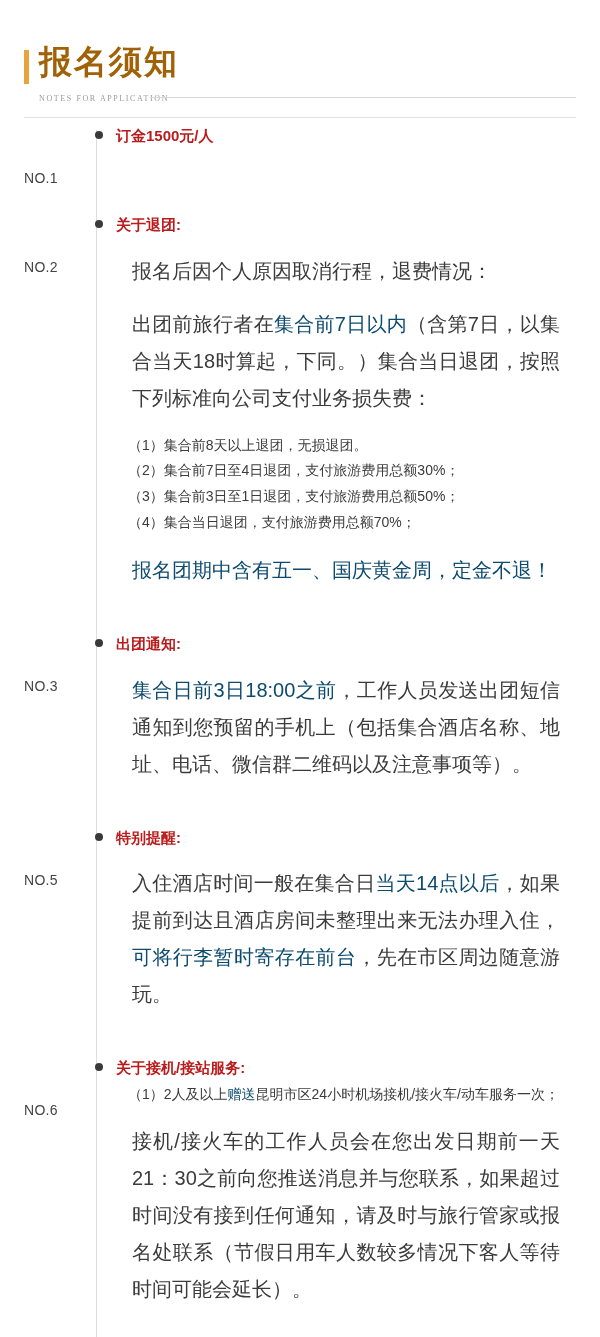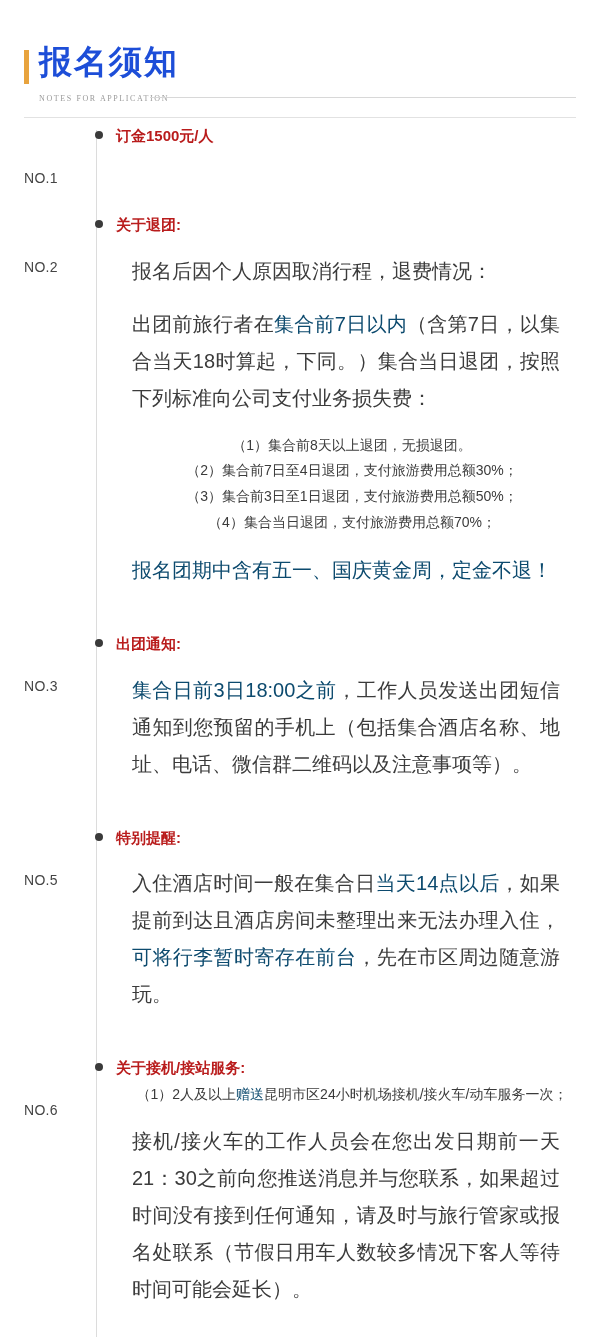--- a/index.html
+++ b/index.html
@@ -41,21 +41,21 @@
     height: 34px;
     background: #e8a33d;
     margin-top: 6px;
     margin-right: 10px;
     flex: 0 0 auto;
   }
   .title-text {
     font-size: 33px;
     font-weight: bold;
     letter-spacing: 2px;
-    color: #1d4ed8;
+    color: #a16207;
     line-height: 1.1;
     font-family: "DejaVu Sans", "Liberation Sans", sans-serif;
   }
   .subtitle {
     margin-top: 10px;
     margin-left: 15px;
     font-size: 8px;
     letter-spacing: 1.6px;
     color: #9a9a9a;
     font-family: Liberation Serif, serif;
@@ -142,21 +142,20 @@
   }
   .para + .para {
     margin-top: 0;
   }
   .sub {
     font-size: 14px;
     line-height: 1.85;
     color: #3b3b3b;
     margin: 0;
     padding-left: 12px;
-    text-align: center;
   }
   .hl {
     color: #0c4a6e;
   }
   .bottom-bar {
     position: absolute;
     left: 0;
     right: 0;
     bottom: 0;
     height: 3px;

